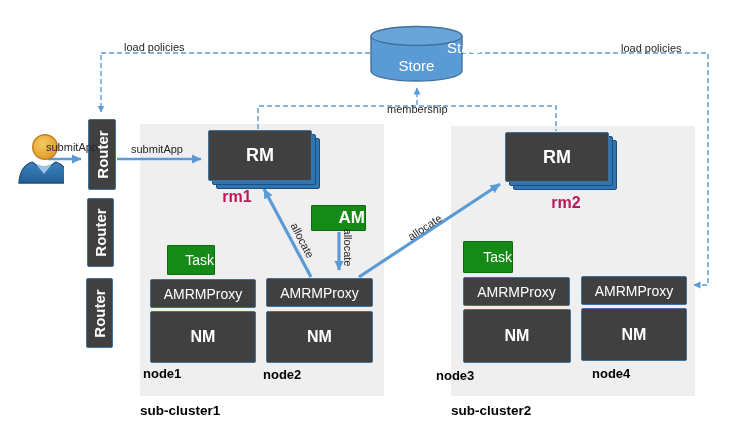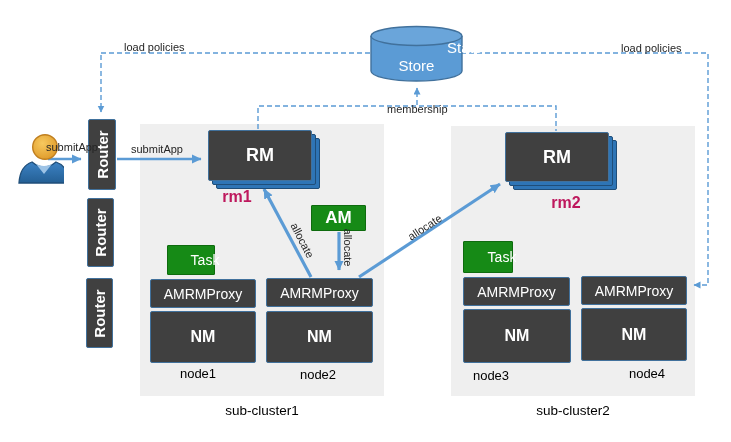--- a/index.html
+++ b/index.html
@@ -9,35 +9,35 @@
   }
   .abs{position:absolute;box-sizing:border-box;}
   .panel{background:#efefef;}
   .bluebox{
     background:#404040;border:1.6px solid #41719c;border-radius:2px;
     color:#fff;display:flex;align-items:center;justify-content:center;
   }
   .stackback{background:#2e75b6;border:1.4px solid #1f4e79;border-radius:2px;}
   .greenbox{
     background:#168a16;border:1.4px solid #0e6b0e;border-radius:1px;
-    color:#fff;display:flex;align-items:center;justify-content:center;
+    color:#fff;display:flex;align-items:center;justify-content:flex-end;
   }
   .router span{
     transform:rotate(-90deg);white-space:nowrap;font-weight:bold;font-size:15px;
   }
   .rmtext{font-weight:bold;font-size:18px;}
   .proxytext{font-size:14px;font-weight:500;}
   .nmtext{font-weight:bold;font-size:16px;}
   .tasktext{font-size:14px;padding-left:28px;}
   .amtext{font-weight:bold;font-size:17px;}
   .linelabel{
     font-size:11px;color:#262626;white-space:nowrap;line-height:13px;
   }
   .blacklabel{
-    font-weight:normal;font-size:13px;color:#000;text-align:center;white-space:nowrap;
+    font-weight:bold;font-size:13px;color:#000;white-space:nowrap;
   }
   .rmlabel{font-weight:bold;font-size:16px;color:#be185d;text-align:center;white-space:nowrap;}
   .cyl-text{
     position:absolute;left:0;width:100%;text-align:center;color:#fff;
     font-size:15px;line-height:17px;
   }
   svg{display:block;}
 </style>
 </head>
 <body>

